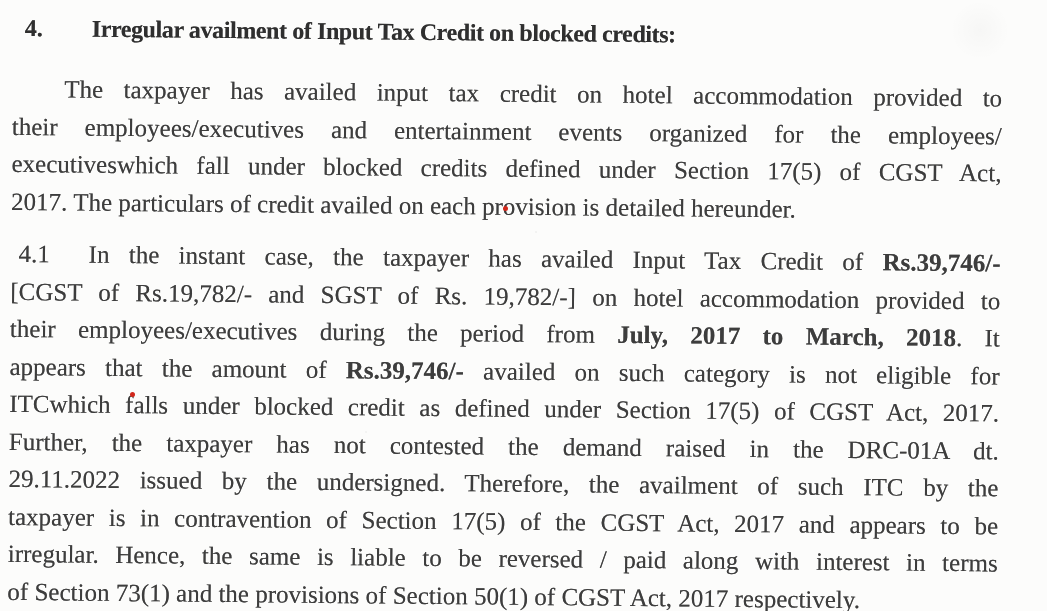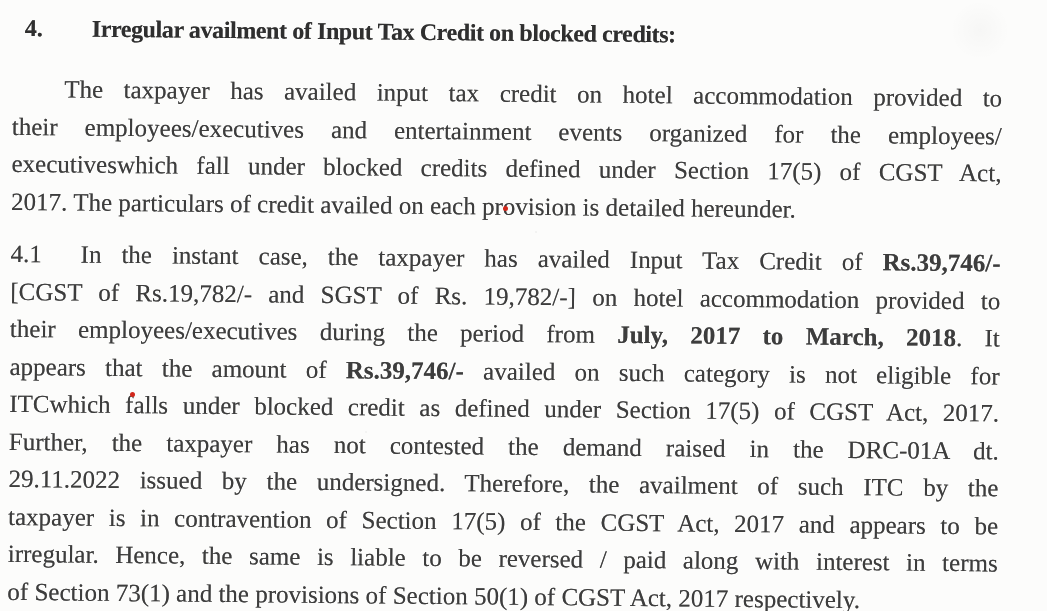--- a/index.html
+++ b/index.html
@@ -74,20 +74,21 @@
   .line.last {
     text-align-last: left;
     -moz-text-align-last: left;
   }
   .line.indent {
     text-indent: 52px;
   }
   .p-num {
     display: inline-block;
     width: 70px;
+    margin-left: 8px;
   }
   b { font-weight: bold; }
   .red-dot {
     position: absolute;
     width: 5px;
     height: 5px;
     border-radius: 50%;
     background: var(--red_ink, #d2281c);
   }
 </style>

